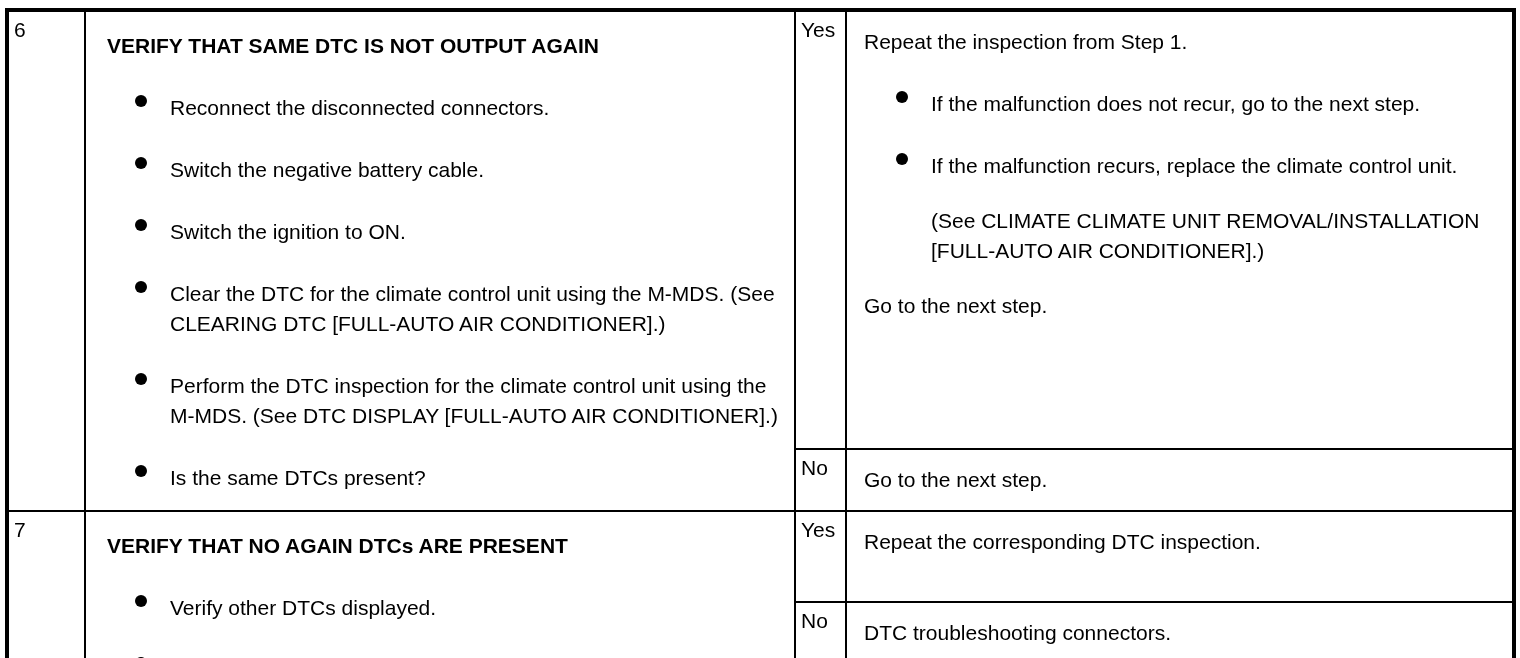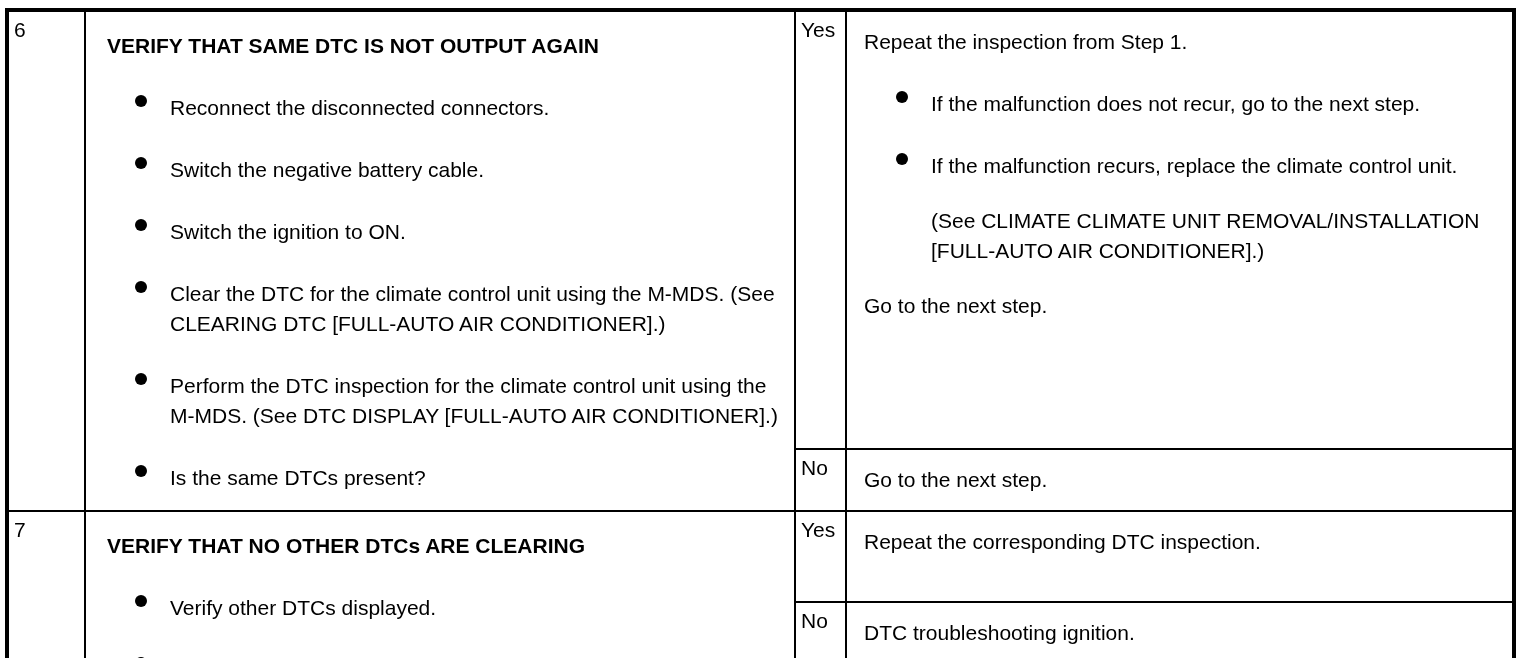--- a/index.html
+++ b/index.html
@@ -131,37 +131,37 @@
     <tr class="h-r6b">
       <td class="yn-cell">No</td>
       <td class="result-cell">
         <div class="para">Go to the next step.</div>
       </td>
     </tr>
 
     <tr class="h-r7a">
       <td class="step-cell" rowspan="2">7</td>
       <td class="action-cell" rowspan="2">
-        <div class="title">VERIFY THAT NO OTHER DTCs ARE CLEARING</div>
+        <div class="title">VERIFY THAT NO AGAIN DTCs ARE PRESENT</div>
         <div class="bullet">
           <span class="dot"></span>
           <span class="btext">Verify other DTCs displayed.</span>
         </div>
         <div class="bullet">
           <span class="dot"></span>
           <span class="btext">Are any other DTCs output?</span>
         </div>
       </td>
       <td class="yn-cell">Yes</td>
       <td class="result-cell">
         <div class="para">Repeat the corresponding DTC inspection.</div>
       </td>
     </tr>
 
     <tr class="h-r7b">
       <td class="yn-cell">No</td>
       <td class="result-cell">
-        <div class="para">DTC troubleshooting ignition.</div>
+        <div class="para">DTC troubleshooting connectors.</div>
       </td>
     </tr>
   </tbody>
     </table>
 </div>
 
 </body></html>

